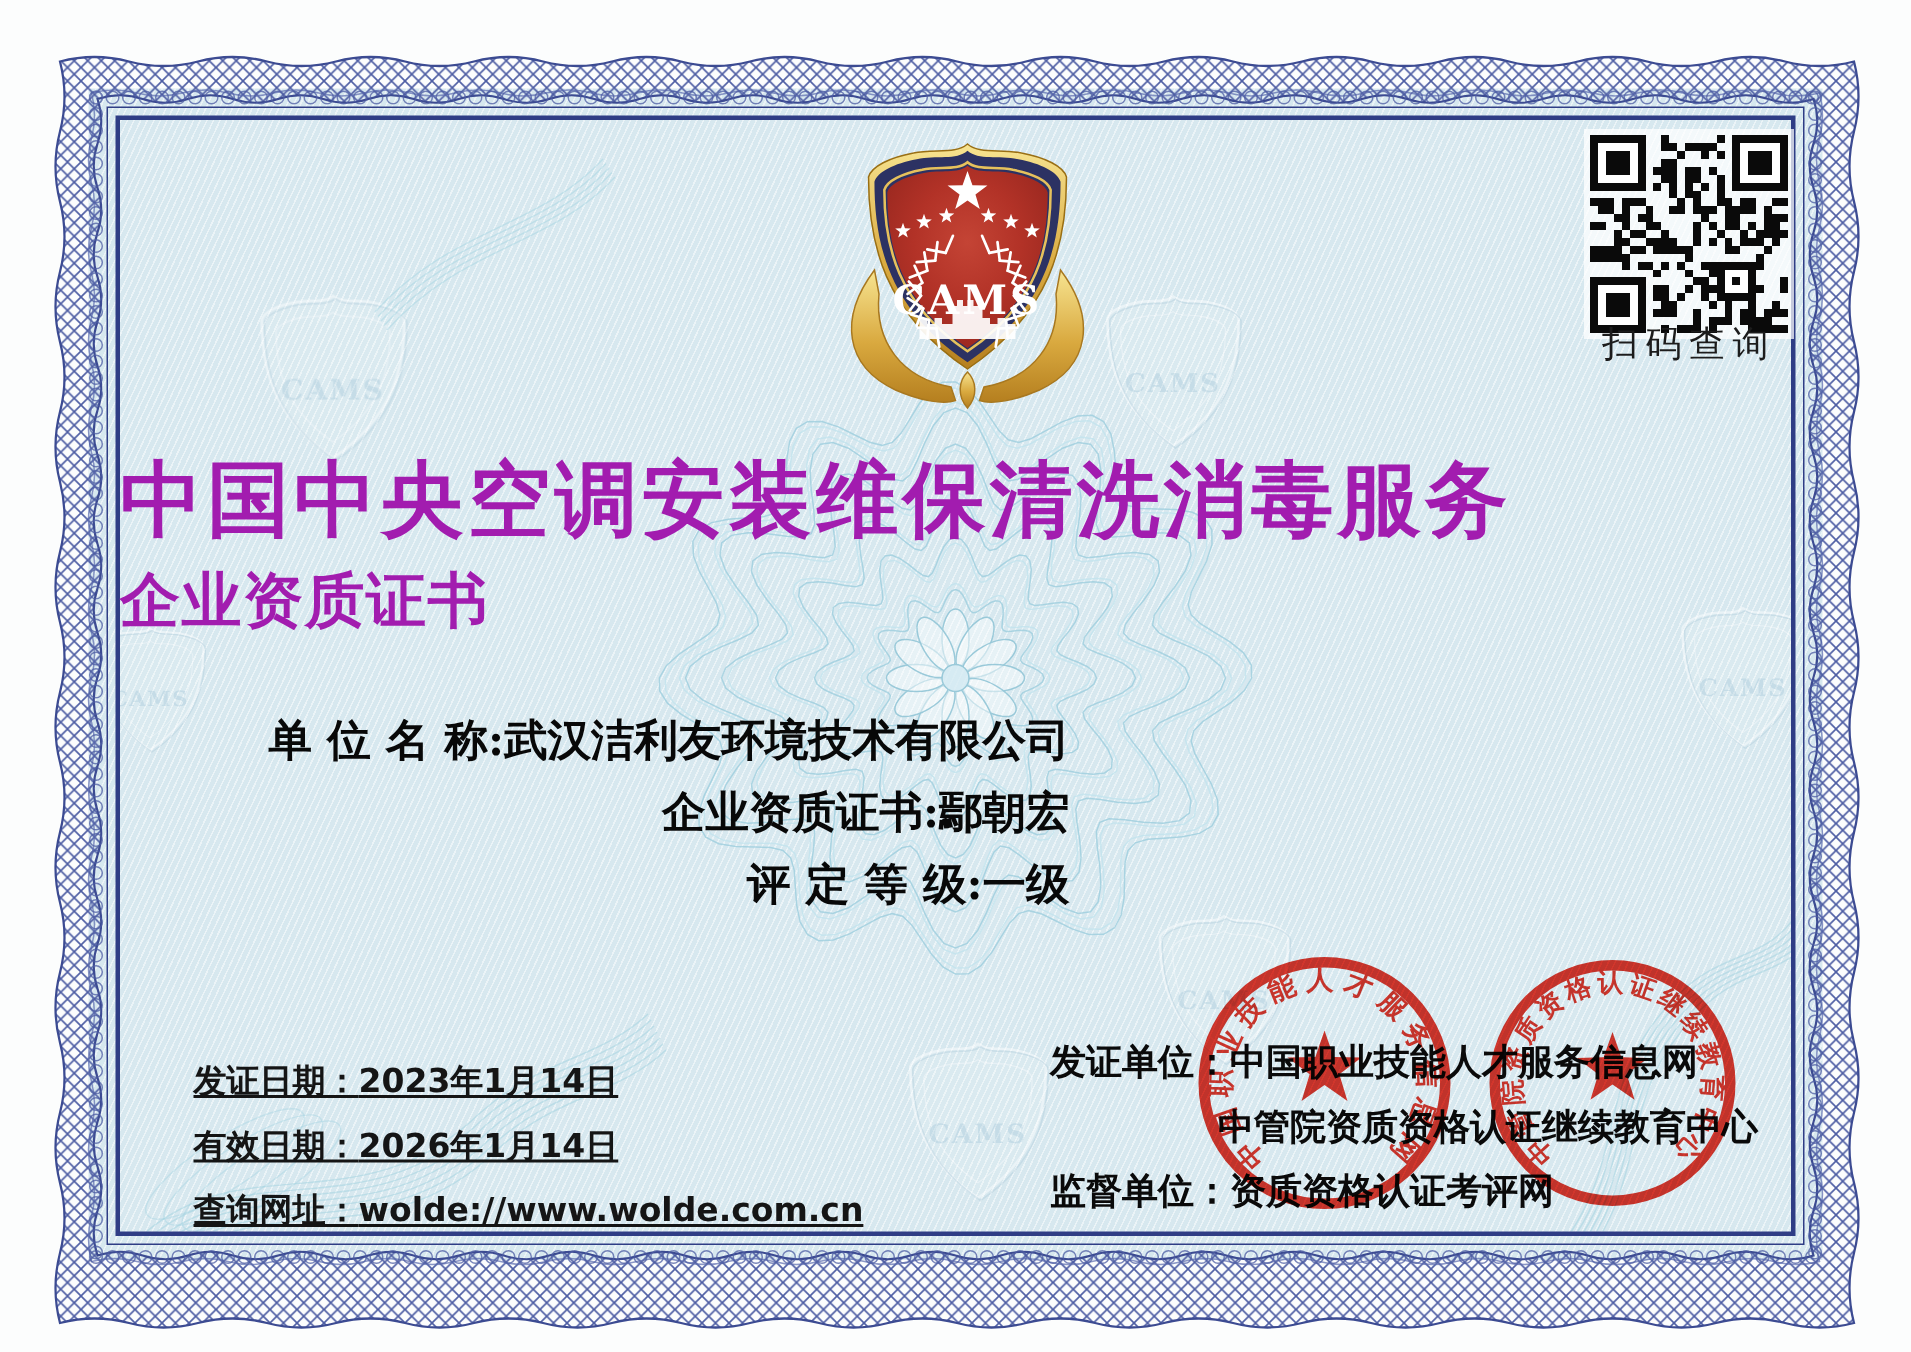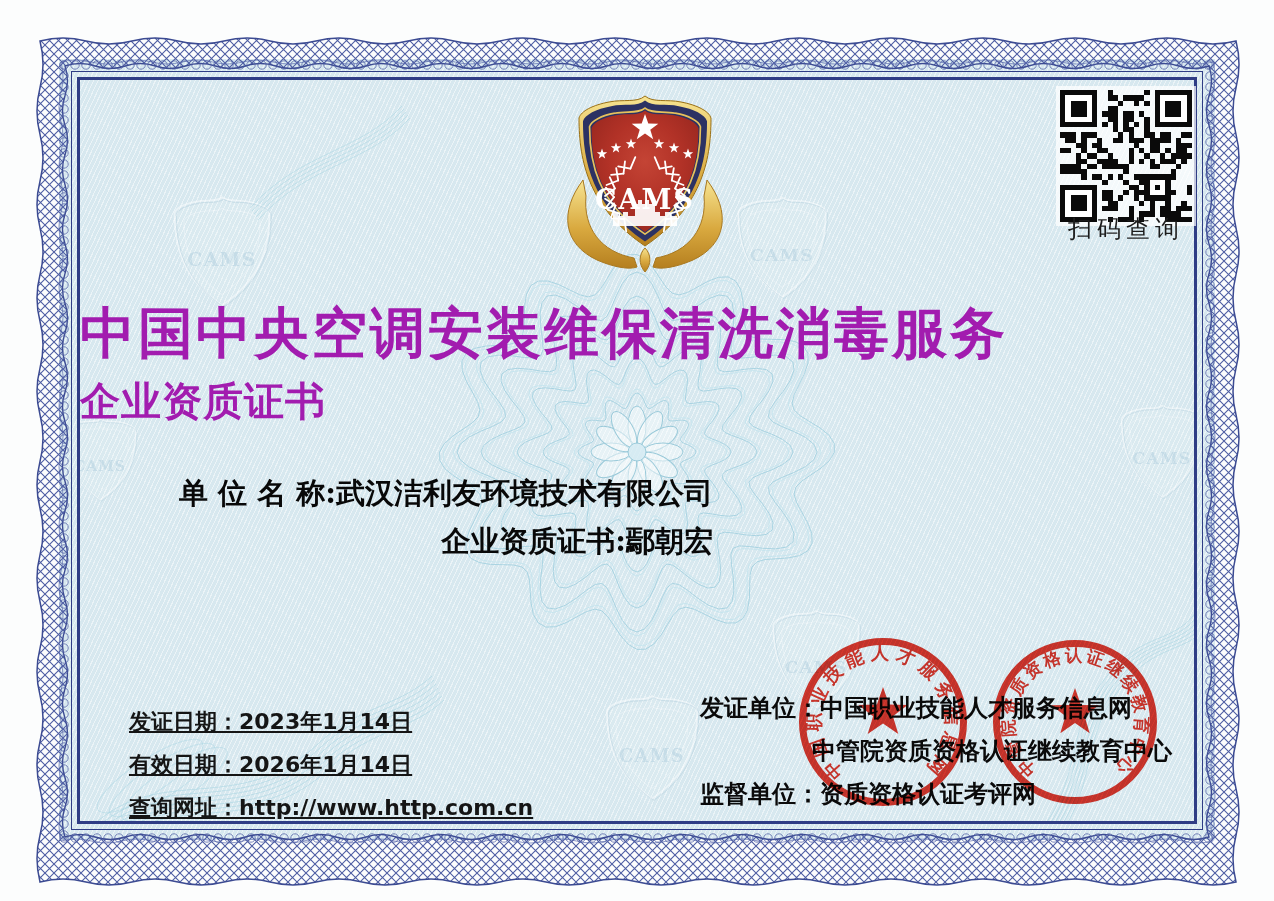--- a/index.html
+++ b/index.html
@@ -795,31 +795,34 @@
     <div class="t2">企业资质证书</div>
   </div>
 
   <div class="fields serif">
     <div class="frow">
       <span>单 位 名 称:</span><span>武汉洁利友环境技术有限公司</span>
     </div>
     <div class="frow">
       <span>企业资质证书:</span><span>鄢朝宏</span>
     </div>
+    <div class="frow">
+      <span>评 定 等 级:</span><span>一级</span>
+    </div>
   </div>
 
   <div class="issue">
     <div class="irow">
       <span>发证日期：</span><span>2023年1月14日</span>
     </div>
     <div class="irow">
       <span>有效日期：</span><span>2026年1月14日</span>
     </div>
     <div class="irow">
-      <span>查询网址：</span><span>http://www.http.com.cn</span>
+      <span>查询网址：</span><span>wolde://www.wolde.com.cn</span>
     </div>
   </div>
 
   <div class="auth">
     <div class="arow">
       <span>发证单位：</span><span>中国职业技能人才服务信息网</span>
     </div>
     <div class="arow a2">
       <span>中管院资质资格认证继续教育中心</span>
     </div>

